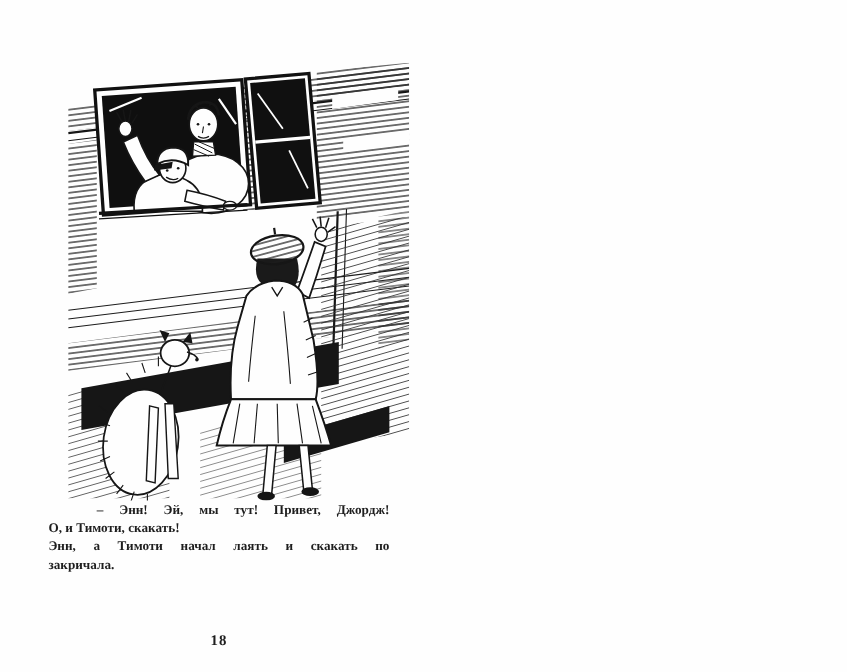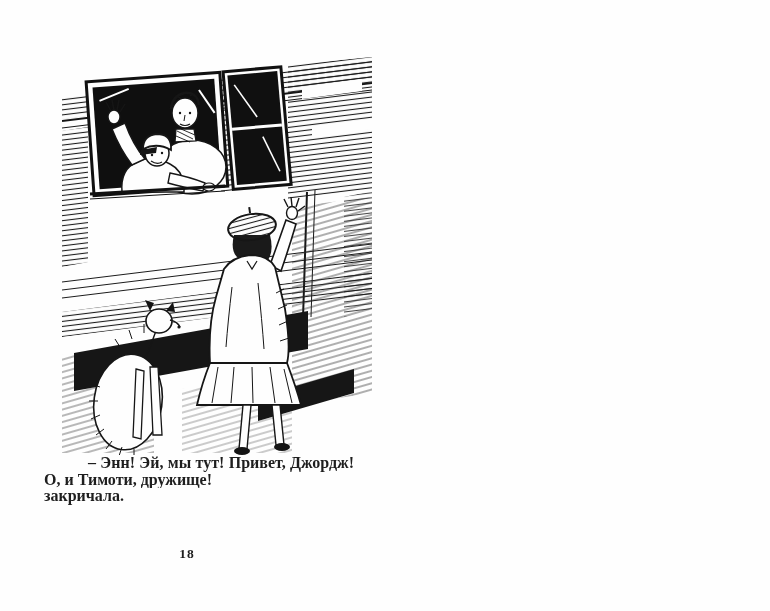--- a/index.html
+++ b/index.html
@@ -12,36 +12,36 @@
     overflow:hidden;
   }
   .page{position:absolute;top:0;height:611px;}
   .page-left{left:0;width:385px;}
   .page-right{left:385px;width:385px;}
   .illustration{
     position:absolute;left:62px;top:57px;width:310px;height:398px;
   }
   .textcol{
     position:absolute;
-    font-size:16px;font-weight:700;
+    font-size:12px;font-weight:700;
   }
   .left-text{left:44px;top:455px;width:310px;}
   .line{
     height:16.5px;line-height:16.5px;
     overflow:hidden;white-space:nowrap;
     text-align:left;
   }
   .line.just{white-space:normal;text-align:justify;text-align-last:justify;}
   .line.indent{text-indent:44px;}
   .pagenum{
     position:absolute;top:546px;
     font-size:13.5px;font-weight:700;letter-spacing:1px;
     text-align:center;
   }
-  .pagenum-left{left:32px;width:310px;}
+  .pagenum-left{left:44px;width:310px;margin-top:28px;}
 </style>
 </head>
 <body>
 
 <div class="spread">
 
   <div class="page page-left">
 
     <svg class="illustration" viewBox="0 0 310 398" xmlns="http://www.w3.org/2000/svg">
       <defs>
@@ -155,21 +155,22 @@
         <ellipse cx="220" cy="390" rx="8" ry="4" fill="#141414" stroke="none"></ellipse>
         <g transform="rotate(-8 190 170)">
           <ellipse cx="190" cy="170" rx="24" ry="13" fill="url(#h1)" stroke-width="2"></ellipse>
           <line x1="190" y1="156" x2="190" y2="150" stroke-width="2"></line>
         </g>
       </g>
     </svg>
 
     <div class="textcol left-text">
         <div class="line indent just">– Энн! Эй, мы тут! Привет, Джордж!</div>
-        <div class="line">О, и Тимоти, дружище!</div>
+        <div class="line">О, и Тимоти, скакать!</div>
+        <div class="line just">Энн, а Тимоти начал лаять и скакать по</div>
         <div class="line">закричала.</div>
       </div>
 
     <div class="pagenum pagenum-left">18</div>
   </div>
 
   <div class="page page-right">
     
     
   </div>

